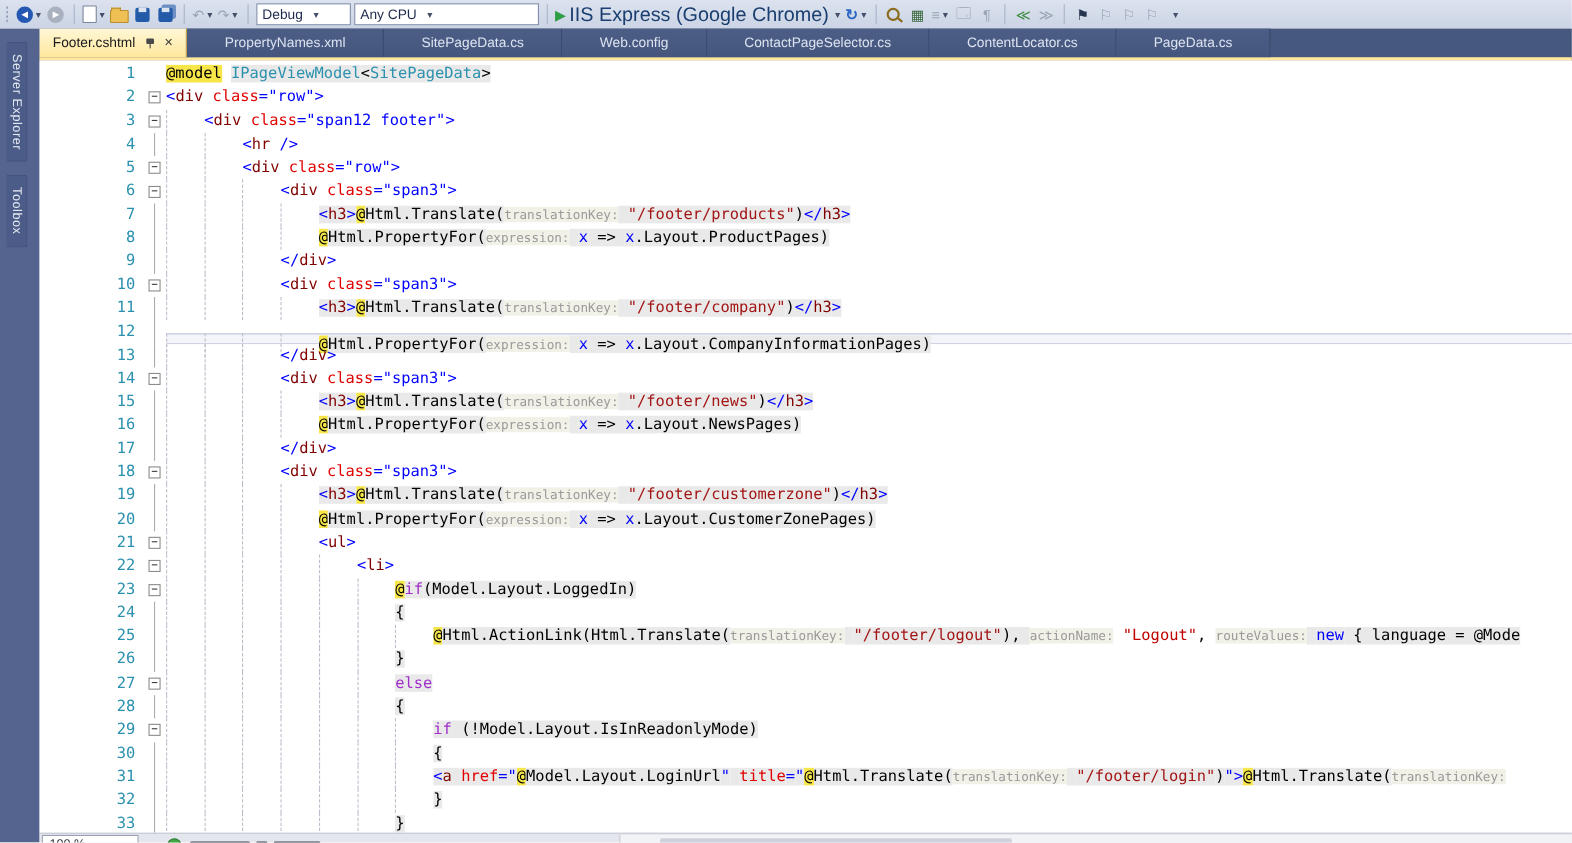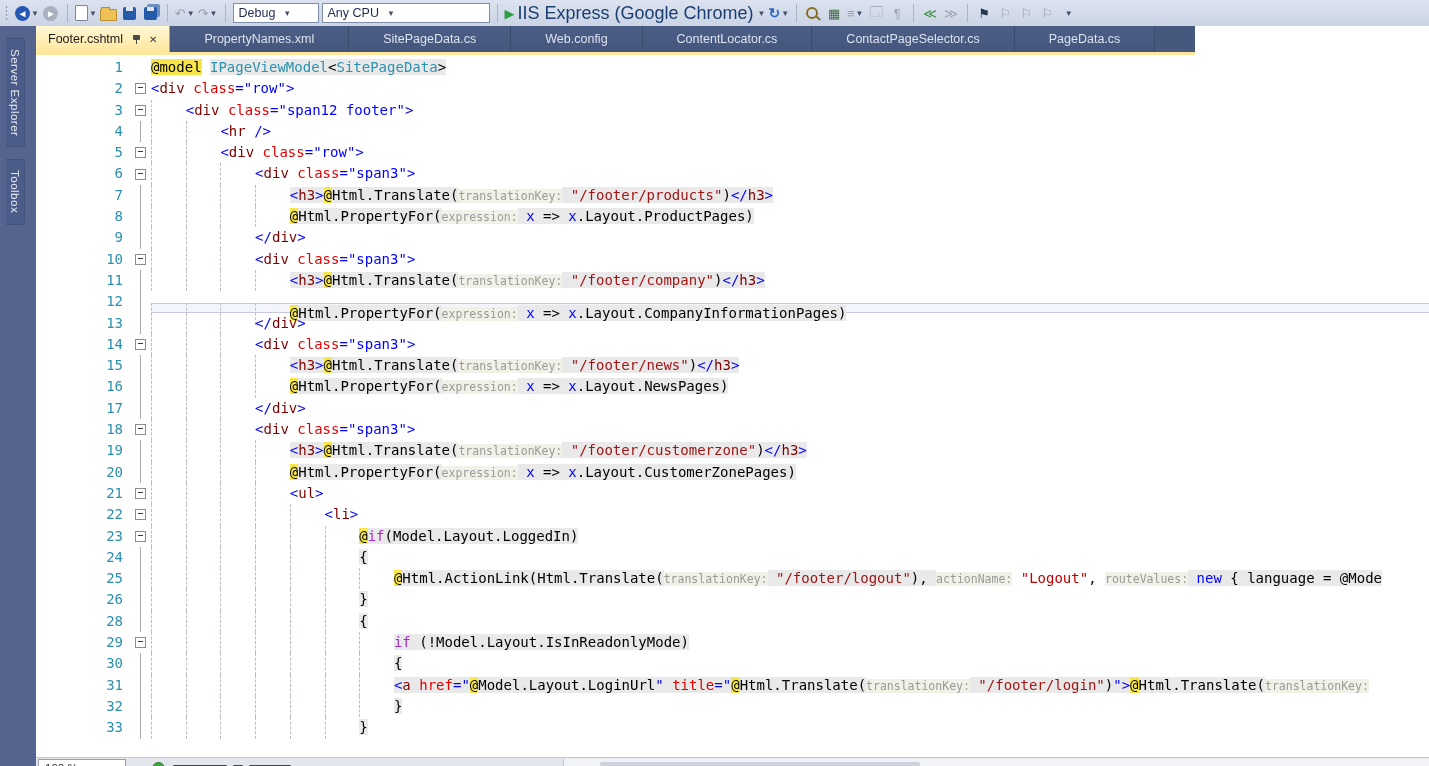--- a/index.html
+++ b/index.html
@@ -40,21 +40,21 @@
   .gicon{font-size:13px;}
   
   .sidebar{position:absolute;left:0;top:26px;width:36px;height:740px;background:#55648E;}
   .side-tab{
     writing-mode:vertical-rl;color:#E6EAF2;font-size:11.5px;letter-spacing:.5px;
     background:#4C5C88;border:1px solid #42527C;border-left:none;
     padding:10px 3px;margin:12px 4px 0 6px;border-radius:0 2px 2px 0;
   }
   
   .tabstrip{
-    position:absolute;left:36px;top:26px;width:1159px;height:26px;background:#46587D;
+    position:absolute;left:36px;top:26px;width:1393px;height:26px;background:#46587D;
     border-bottom:3px solid #FFE79C;display:flex;align-items:stretch;box-sizing:content-box;
   }
   .tab{display:flex;align-items:center;padding:0 34px;color:#DCE2F0;font-size:12.5px;
     border-right:1px solid #394A6D;background:linear-gradient(#4C5E86,#44567C);white-space:nowrap;}
   .tab.active{background:linear-gradient(#FFF7D6,#FFE79C);color:#1A1A1A;padding:0 12px;border-right:1px solid #C8A24B;}
   .pin{display:inline-block;width:9px;height:11px;position:relative;margin:0 5px 0 9px;}
   .pin::before{content:"";position:absolute;left:1px;top:1px;width:7px;height:5px;background:#4A4A4A;border-radius:1px;}
   .pin::after{content:"";position:absolute;left:4px;top:6px;width:1px;height:4px;background:#4A4A4A;}
   .tab-close{font-size:10px;color:#3A3A3A;margin-left:3px;}
   
@@ -207,24 +207,24 @@
     <div class="tab">
       <span>PropertyNames.xml</span>
     </div>
     <div class="tab">
       <span>SitePageData.cs</span>
     </div>
     <div class="tab">
       <span>Web.config</span>
     </div>
     <div class="tab">
+      <span>ContactPageSelector.cs</span>
+    </div>
+    <div class="tab">
       <span>ContentLocator.cs</span>
-    </div>
-    <div class="tab">
-      <span>ContactPageSelector.cs</span>
     </div>
     <div class="tab">
       <span>PageData.cs</span>
     </div>
   </div>
 
 <div class="editor">
   <div>
       <div class="ed-row">
         <span class="ln">1</span>
@@ -398,20 +398,27 @@
           <span class="ol"></span>
         </span>
         <span class="code"><span class="ind"></span><span class="ind"></span><span class="ind"></span><span class="ind"></span><span class="ind"></span><span class="ind"></span><span class="ind"></span><span class="sg-at">@</span><span class="sg-c rz">Html.ActionLink(Html.Translate(</span><span class="sg-h">translationKey:</span><span class="sg-c rz"> </span><span class="sg-s rz">"/footer/logout"</span><span class="sg-c rz">), </span><span class="sg-h">actionName:</span><span class="sg-n"> </span><span class="sg-s2">"Logout"</span><span class="sg-n">, </span><span class="sg-h">routeValues:</span><span class="sg-c rz"> </span><span class="sg-k rz">new</span><span class="sg-c rz"> { language = @Mode</span></span>
       </div>
       <div class="ed-row">
         <span class="ln">26</span>
         <span class="om">
           <span class="ol"></span>
         </span>
         <span class="code"><span class="ind"></span><span class="ind"></span><span class="ind"></span><span class="ind"></span><span class="ind"></span><span class="ind"></span><span class="sg-c rz">}</span></span>
+      </div>
+      <div class="ed-row">
+        <span class="ln">27</span>
+        <span class="om">
+          <span class="ob"></span>
+        </span>
+        <span class="code"><span class="ind"></span><span class="ind"></span><span class="ind"></span><span class="ind"></span><span class="ind"></span><span class="ind"></span><span class="sg-p rz">else</span></span>
       </div>
       <div class="ed-row">
         <span class="ln">28</span>
         <span class="om">
           <span class="ol"></span>
         </span>
         <span class="code"><span class="ind"></span><span class="ind"></span><span class="ind"></span><span class="ind"></span><span class="ind"></span><span class="ind"></span><span class="sg-c rz">{</span></span>
       </div>
       <div class="ed-row">
         <span class="ln">29</span>

